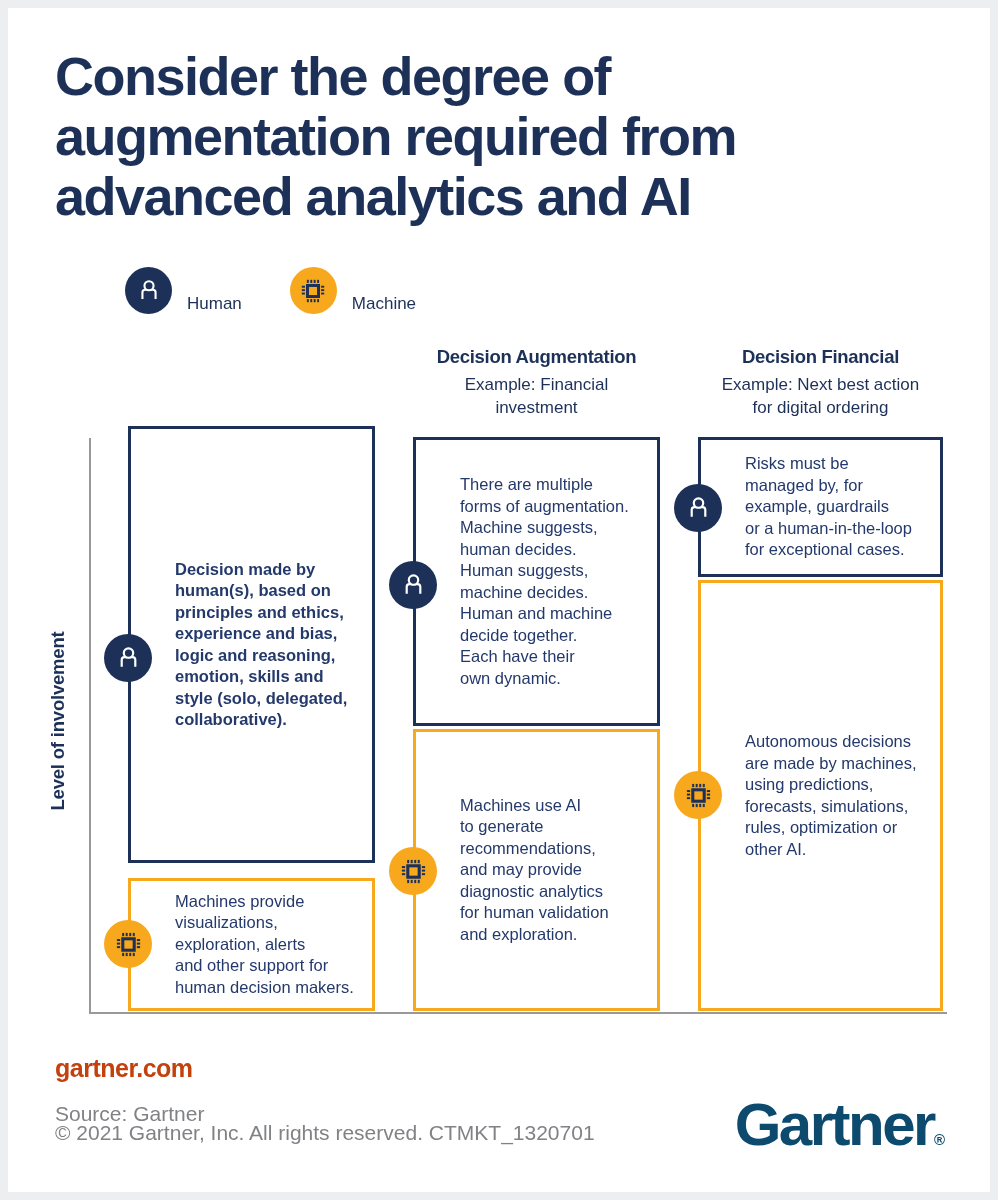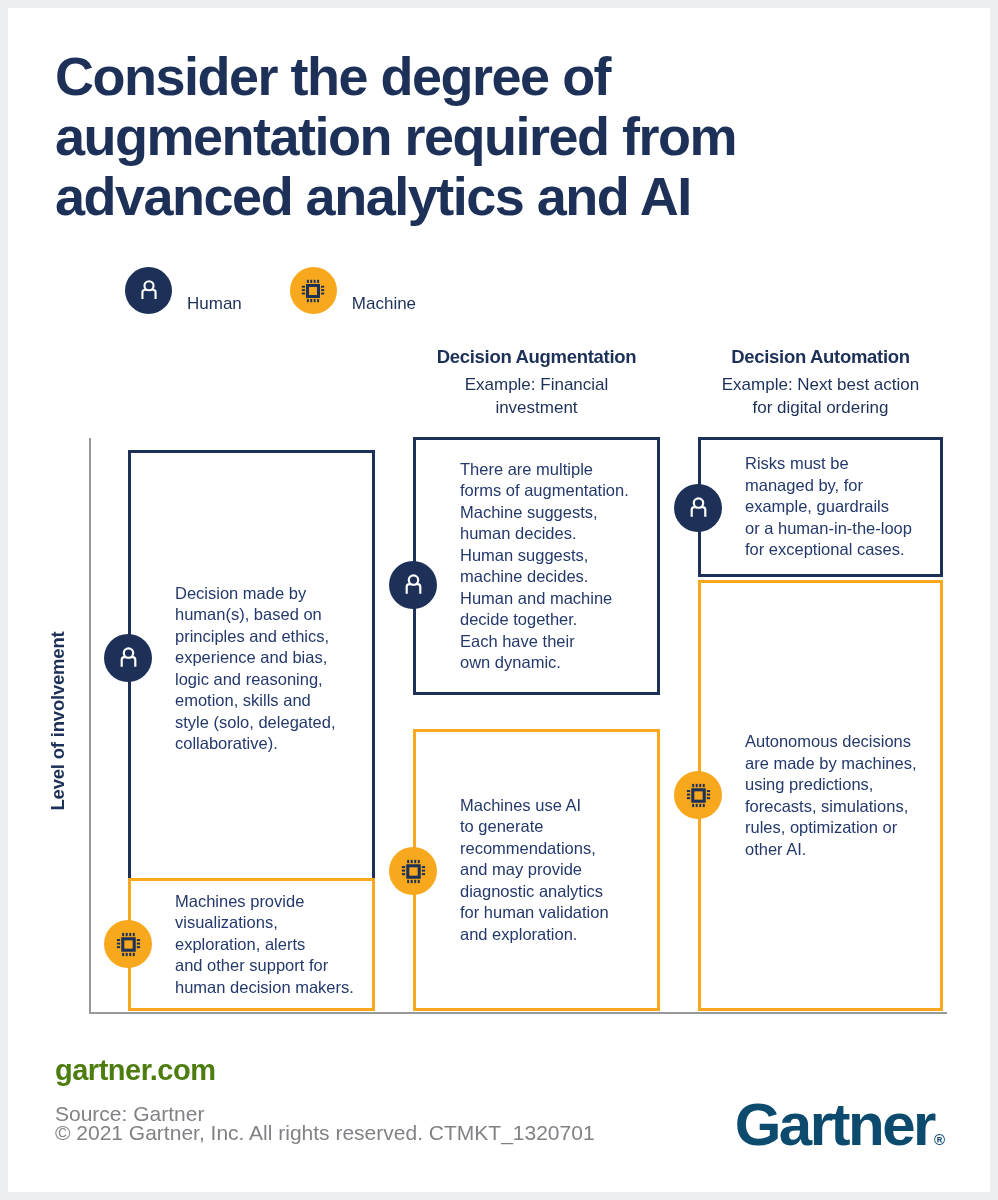--- a/index.html
+++ b/index.html
@@ -50,21 +50,21 @@
   .box-text { font-size:16.5px; line-height:21.5px; color:#24396b; }
 
   .axis-v { left:89px; top:438px; width:2px; height:576px; background:#97999b; z-index:1; }
   .axis-h { left:89px; top:1012px; width:858px; height:2px; background:#97999b; z-index:1; }
   .axis-label {
     left:-68px; top:706px; width:260px; height:30px; text-align:center;
     transform:rotate(-90deg);
     font-size:18.5px; font-weight:bold; color:#1d3158; letter-spacing:-0.2px;
   }
 
-  .site { left:55px; top:1054px; font-size:29px; font-weight:bold; color:#4d7c0f; letter-spacing:-0.5px; }
+  .site { left:55px; top:1054px; font-size:25px; font-weight:bold; color:#c2410c; letter-spacing:-0.5px; }
   .source { left:55px; top:1104px; font-size:21px; line-height:19px; color:#808285; }
   .logo { right:53px; top:1090px; font-size:60px; font-weight:bold; color:#0c4a6e; letter-spacing:-2.5px; }
   .logo .reg { font-size:15px; letter-spacing:0; vertical-align:baseline; }
 </style>
 </head>
 <body>
 
 <div class="frame">
   <div class="canvas"></div>
 
@@ -105,48 +105,48 @@
       <span class="legend-label">Machine</span>
     </div>
   </div>
 
   <div class="abs col-head" style="left:413px;width:247px;">
     <div class="hd">Decision Augmentation</div>
     <div class="ex pre">Example: Financial
 investment</div>
   </div>
   <div class="abs col-head" style="left:698px;width:245px;">
-    <div class="hd">Decision Automation</div>
+    <div class="hd">Decision Financial</div>
     <div class="ex pre">Example: Next best action
 for digital ordering</div>
   </div>
 
   <div class="abs axis-v"></div>
   <div class="abs axis-h"></div>
   <div class="abs axis-label">Level of involvement</div>
 
-  <div class="abs box box-navy" style="left:128px;top:450px;width:247px;height:437px;">
+  <div class="abs box box-navy" style="left:128px;top:426px;width:247px;height:437px;font-weight:bold;">
     <div class="box-text pre">Decision made by
 human(s), based on
 principles and ethics,
 experience and bias,
 logic and reasoning,
 emotion, skills and
 style (solo, delegated,
 collaborative).</div>
   </div>
   <div class="abs box box-orange" style="left:128px;top:878px;width:247px;height:133px;">
     <div class="box-text pre">Machines provide
 visualizations,
 exploration, alerts
 and other support for
 human decision makers.</div>
   </div>
 
-  <div class="abs box box-navy" style="left:413px;top:437px;width:247px;height:258px;">
+  <div class="abs box box-navy" style="left:413px;top:437px;width:247px;height:289px;">
     <div class="box-text pre">There are multiple
 forms of augmentation.
 Machine suggests,
 human decides.
 Human suggests,
 machine decides.
 Human and machine
 decide together.
 Each have their
 own dynamic.</div>

